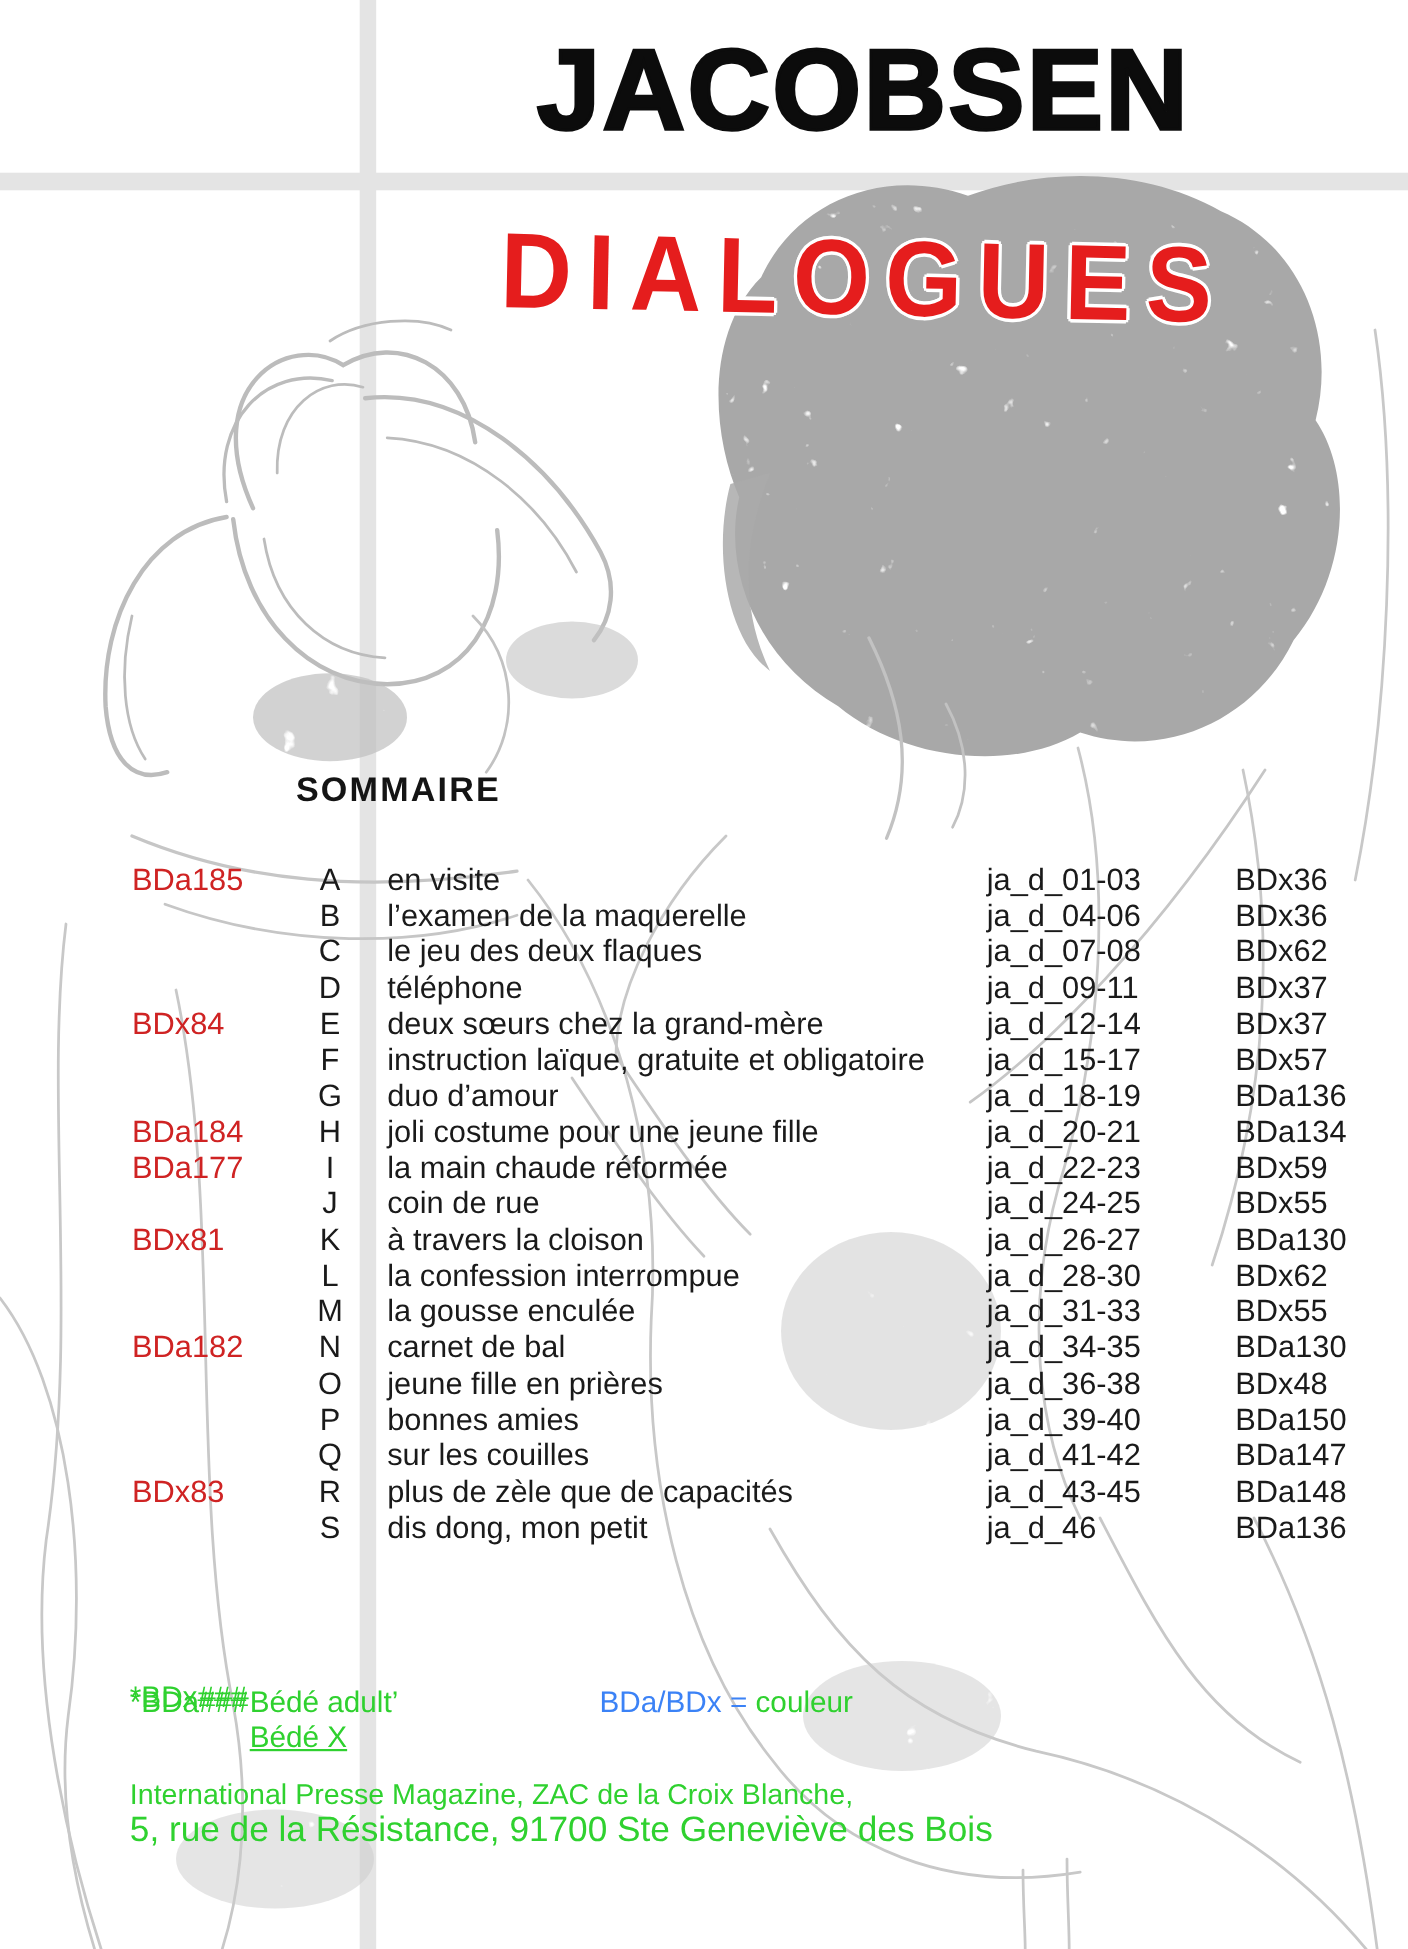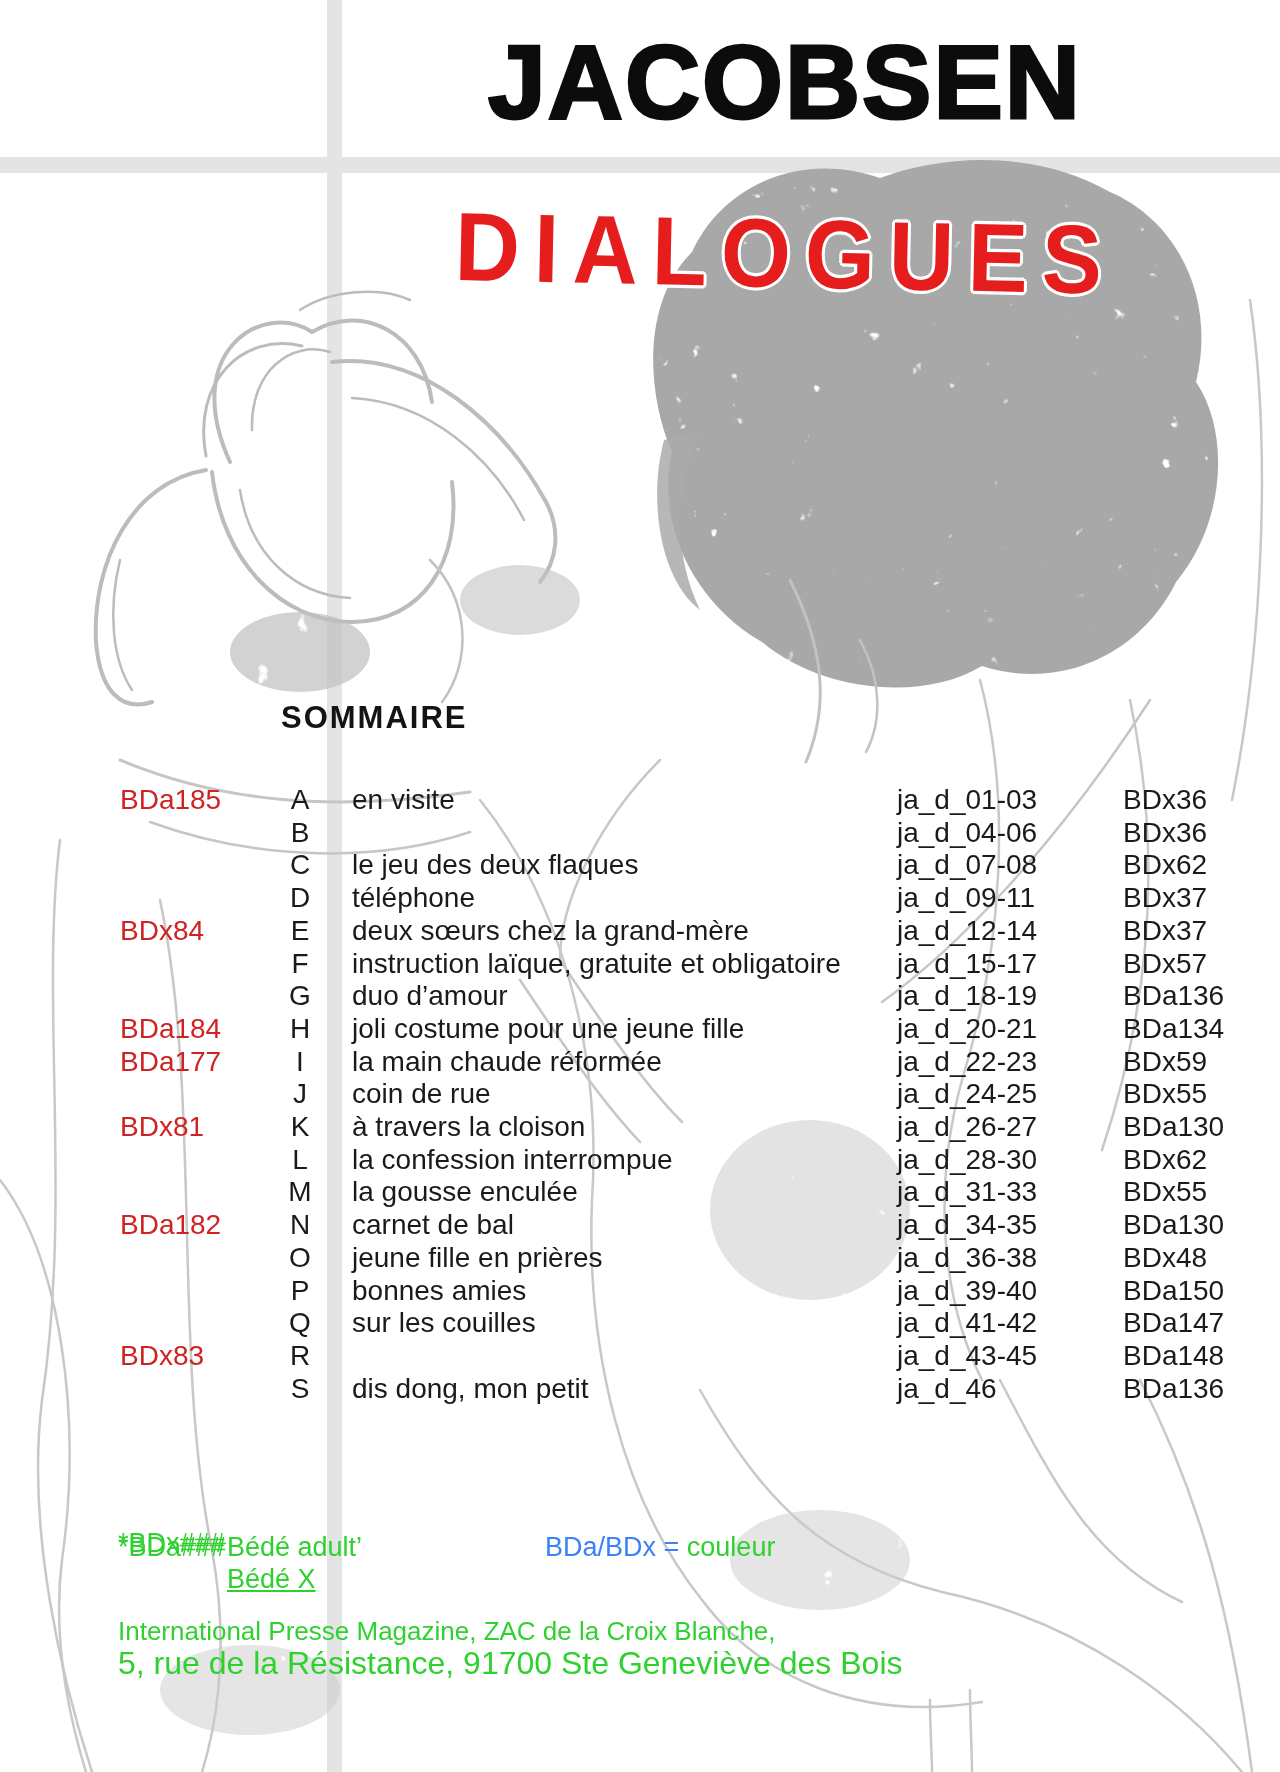--- a/index.html
+++ b/index.html
@@ -15,21 +15,21 @@
 
   
   .title{position:absolute;left:488px;top:30px;font-size:104px;line-height:1.0;
          font-weight:bold;color:#0c0c0c;letter-spacing:2px;-webkit-text-stroke:3px #0c0c0c;
          white-space:nowrap;}
   .subtitle{position:absolute;left:456px;top:198px;font-size:90px;line-height:1.0;
          font-weight:bold;color:#e51d1d;letter-spacing:14px;white-space:nowrap;
          transform:rotate(1.2deg) scaleY(1.08);transform-origin:0 0;
          text-shadow:-3px 0 0 #fff,3px 0 0 #fff,0 -3px 0 #fff,0 3px 0 #fff,
                      -2px -2px 0 #fff,2px 2px 0 #fff,-2px 2px 0 #fff,2px -2px 0 #fff;}
-  .sommaire{position:absolute;left:281px;top:700px;font-size:31px;font-weight:bold;
+  .sommaire{position:absolute;left:269px;top:700px;font-size:31px;font-weight:bold;
          color:#141414;letter-spacing:2px;white-space:nowrap;}
 
   
   .toc{position:absolute;left:0;top:783px;width:1280px;height:640px;}
   .toc-row{position:absolute;left:0;width:1140px;height:33px;}
   .cell{position:absolute;top:0;font-size:28px;line-height:33px;color:#1a1a1a;white-space:nowrap;}
   .cell.code{left:120px;color:#cf2323;}
   .cell.letter{left:281px;width:38px;text-align:center;}
   .cell.title-cell{left:352px;}
   .cell.pages{left:897px;}
@@ -129,20 +129,21 @@
       <div class="toc-row" style="top: 0px;">
         <span class="cell code">BDa185</span>
         <span class="cell letter">A</span>
         <span class="cell title-cell">en visite</span>
         <span class="cell pages">ja_d_01-03</span>
         <span class="cell album">BDx36</span>
       </div>
       <div class="toc-row" style="top: 32.7px;">
         <span class="cell code"></span>
         <span class="cell letter">B</span>
+        <span class="cell title-cell">l’examen de la maquerelle</span>
         <span class="cell pages">ja_d_04-06</span>
         <span class="cell album">BDx36</span>
       </div>
       <div class="toc-row" style="top: 65.4px;">
         <span class="cell code"></span>
         <span class="cell letter">C</span>
         <span class="cell title-cell">le jeu des deux flaques</span>
         <span class="cell pages">ja_d_07-08</span>
         <span class="cell album">BDx62</span>
       </div>
@@ -240,20 +241,21 @@
       <div class="toc-row" style="top: 523.2px;">
         <span class="cell code"></span>
         <span class="cell letter">Q</span>
         <span class="cell title-cell">sur les couilles</span>
         <span class="cell pages">ja_d_41-42</span>
         <span class="cell album">BDa147</span>
       </div>
       <div class="toc-row" style="top: 555.9px;">
         <span class="cell code">BDx83</span>
         <span class="cell letter">R</span>
+        <span class="cell title-cell">plus de zèle que de capacités</span>
         <span class="cell pages">ja_d_43-45</span>
         <span class="cell album">BDa148</span>
       </div>
       <div class="toc-row" style="top: 588.6px;">
         <span class="cell code"></span>
         <span class="cell letter">S</span>
         <span class="cell title-cell">dis dong, mon petit</span>
         <span class="cell pages">ja_d_46</span>
         <span class="cell album">BDa136</span>
       </div>

